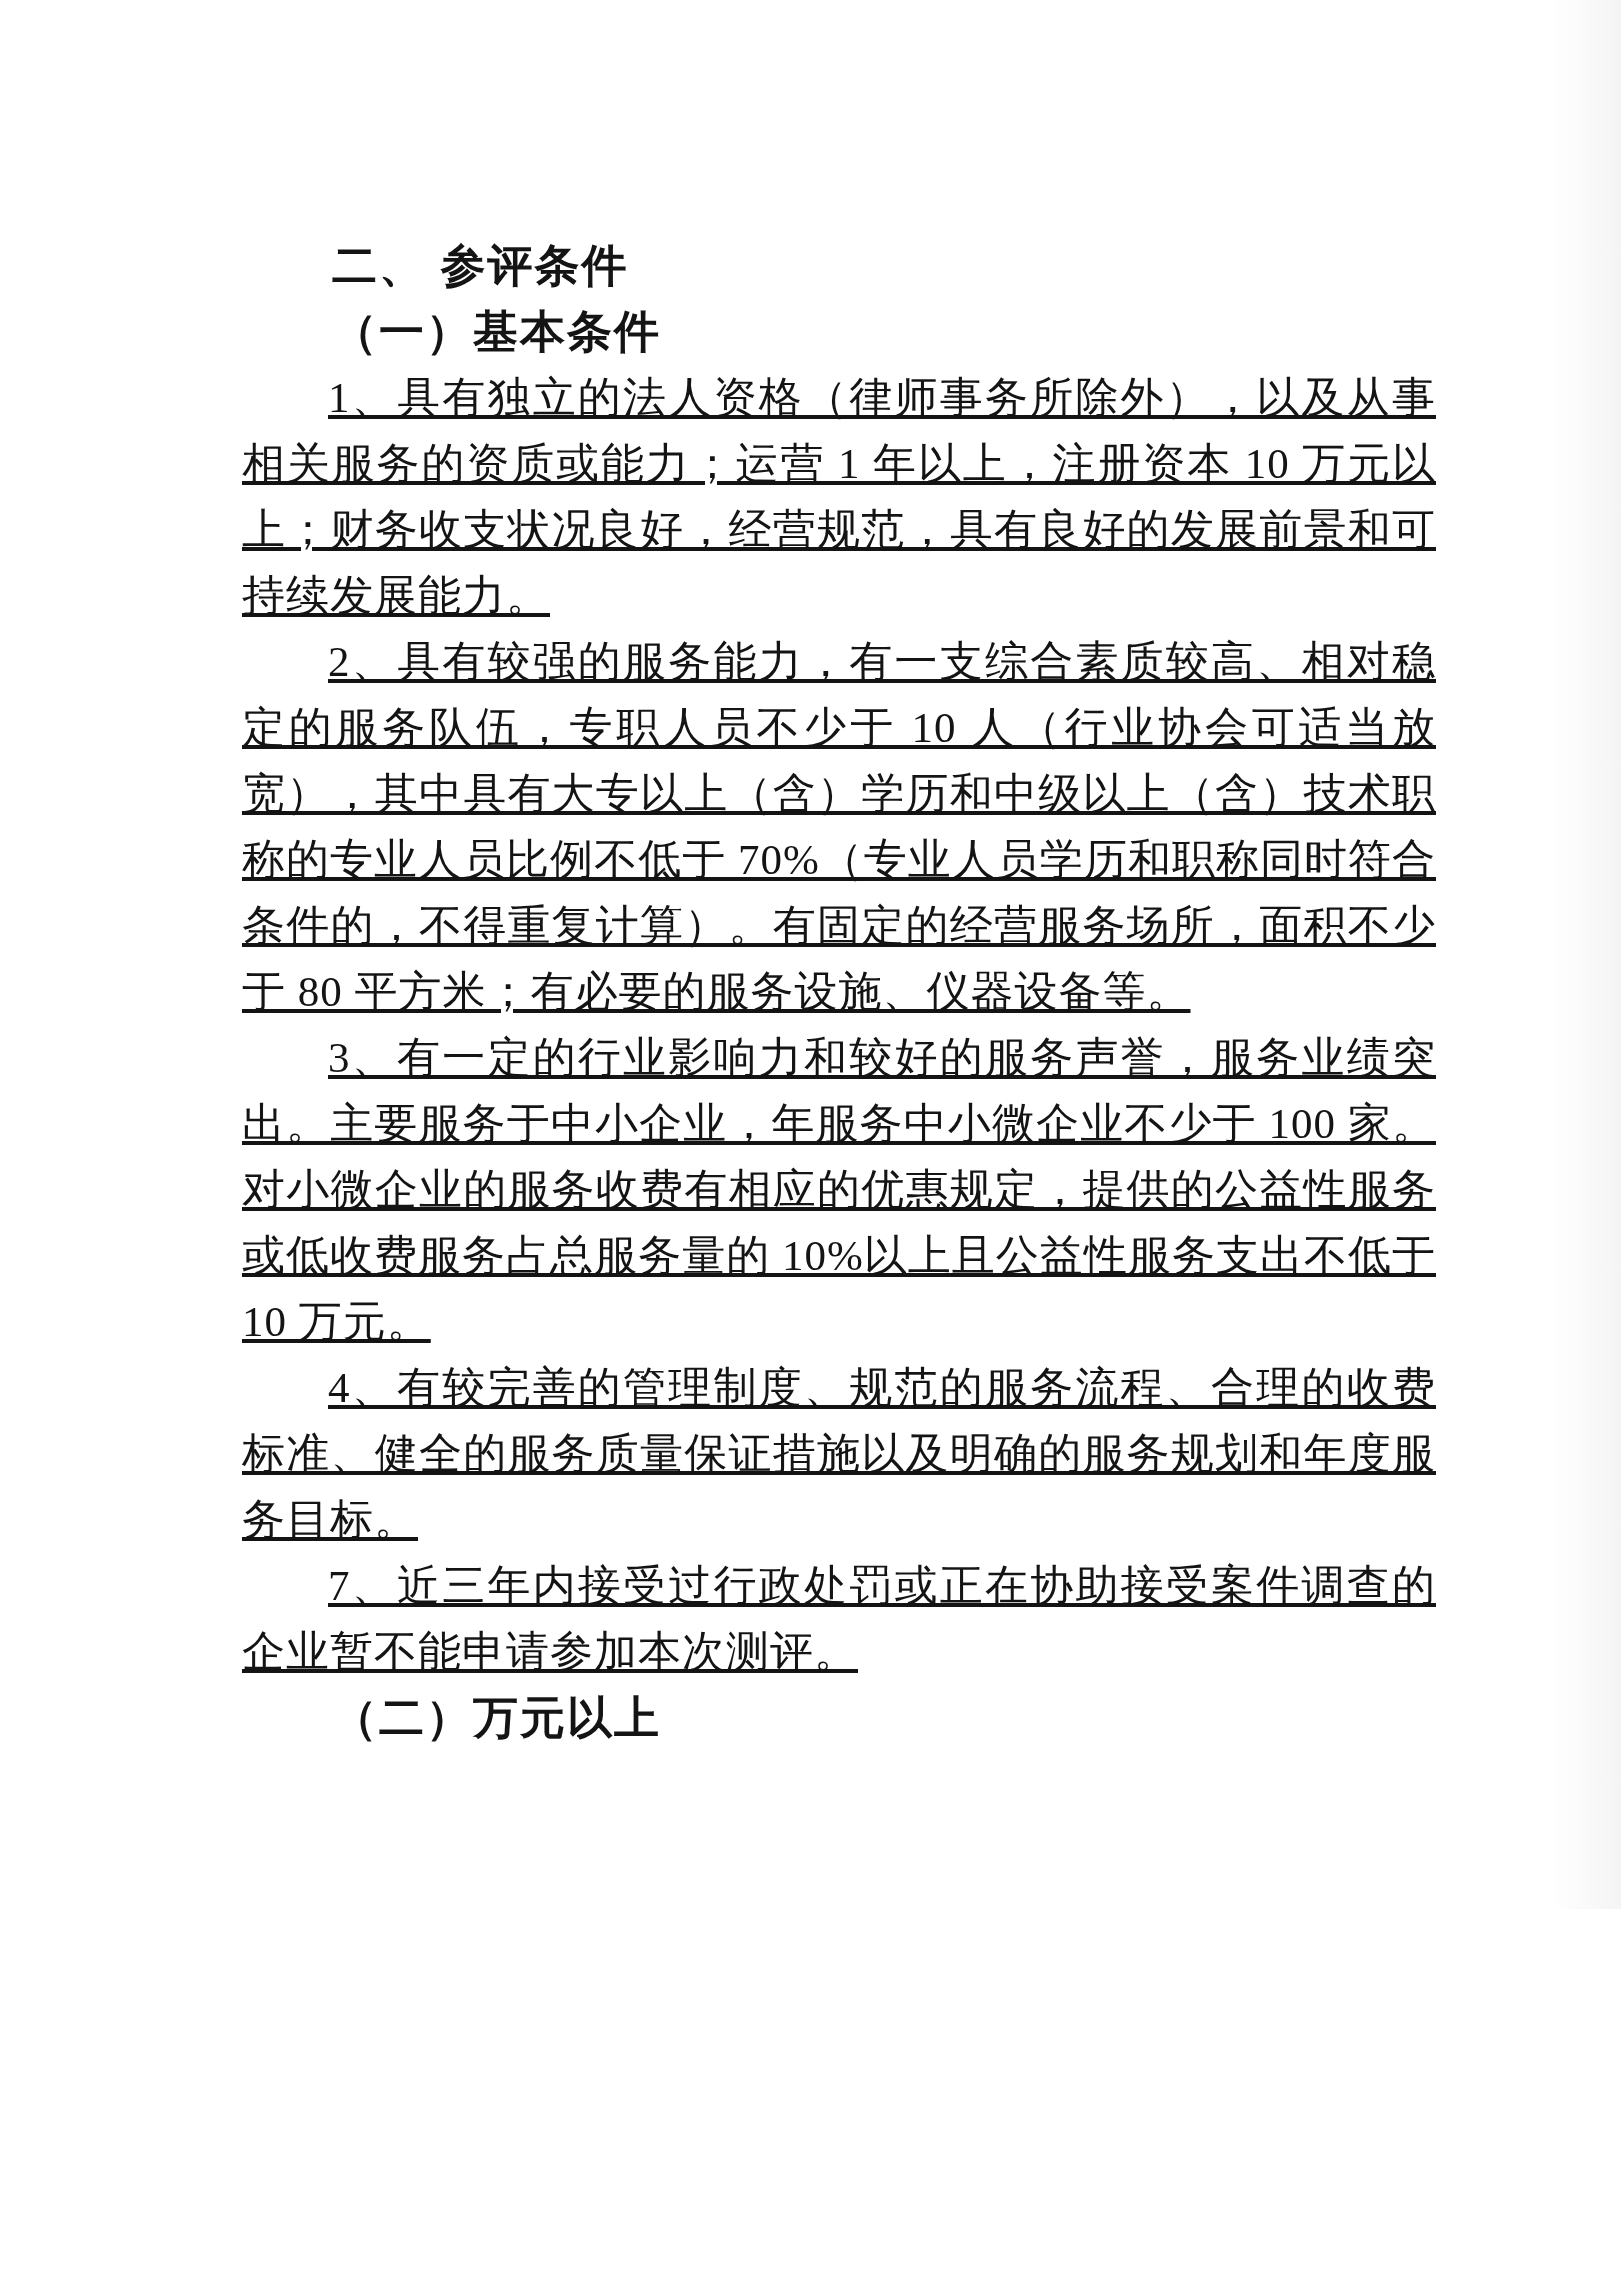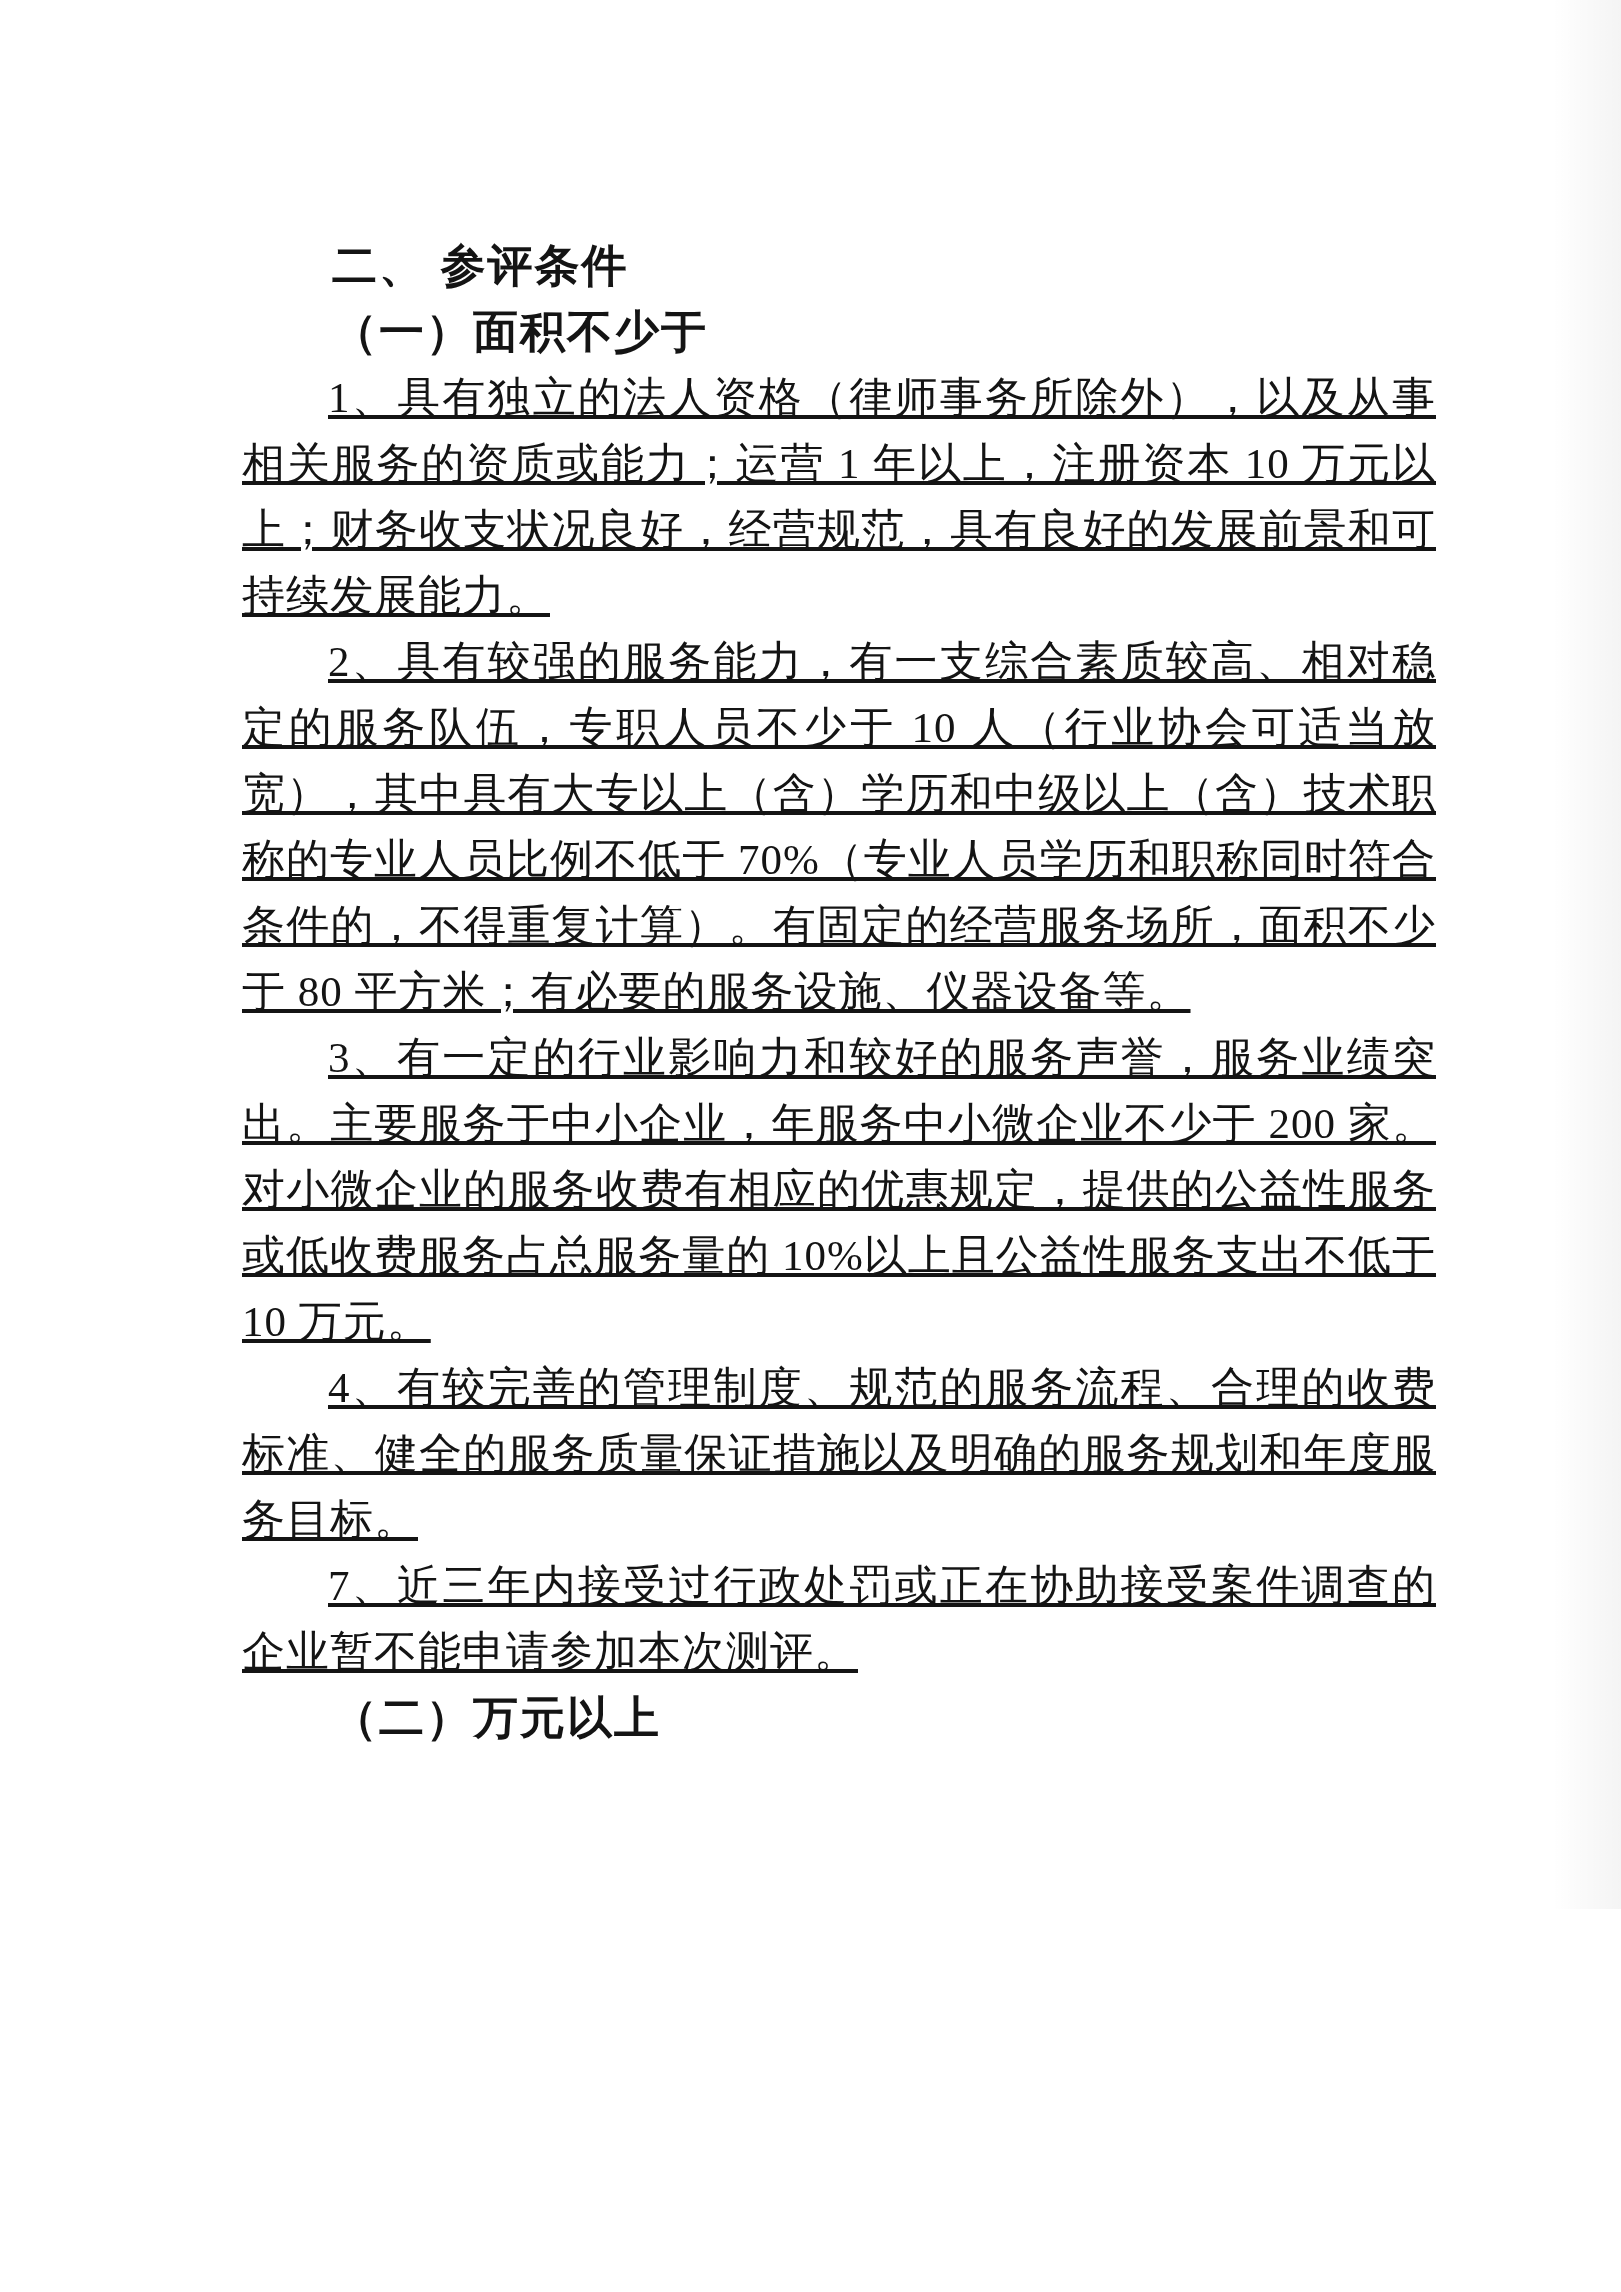--- a/index.html
+++ b/index.html
@@ -61,24 +61,24 @@
     letter-spacing: 5.9px;
     color: #141414;
   }
 </style>
 </head>
 <body>
 
 <div class="page">
   <div class="content">
     <p class="heading">二、 参评条件</p>
-    <p class="heading">（一）面积不少于</p>
+    <p class="heading">（一）基本条件</p>
     <p class="para">1、具有独立的法人资格（律师事务所除外），以及从事相关服务的资质或能力；运营 1 年以上，注册资本 10 万元以上；财务收支状况良好，经营规范，具有良好的发展前景和可持续发展能力。</p>
     <p class="para">2、具有较强的服务能力，有一支综合素质较高、相对稳定的服务队伍，专职人员不少于 10 人（行业协会可适当放宽），其中具有大专以上（含）学历和中级以上（含）技术职称的专业人员比例不低于 70%（专业人员学历和职称同时符合条件的，不得重复计算）。有固定的经营服务场所，面积不少于 80 平方米；有必要的服务设施、仪器设备等。</p>
-    <p class="para">3、有一定的行业影响力和较好的服务声誉，服务业绩突出。主要服务于中小企业，年服务中小微企业不少于 200 家。对小微企业的服务收费有相应的优惠规定，提供的公益性服务或低收费服务占总服务量的 10%以上且公益性服务支出不低于 10 万元。</p>
+    <p class="para">3、有一定的行业影响力和较好的服务声誉，服务业绩突出。主要服务于中小企业，年服务中小微企业不少于 100 家。对小微企业的服务收费有相应的优惠规定，提供的公益性服务或低收费服务占总服务量的 10%以上且公益性服务支出不低于 10 万元。</p>
     <p class="para">4、有较完善的管理制度、规范的服务流程、合理的收费标准、健全的服务质量保证措施以及明确的服务规划和年度服务目标。</p>
     <p class="para">7、近三年内接受过行政处罚或正在协助接受案件调查的企业暂不能申请参加本次测评。</p>
     <p class="heading">（二）万元以上</p>
   </div>
   <div class="page-number">— 2 —</div>
   <div class="scan-edge"></div>
 </div>
 
 
 </body></html>

